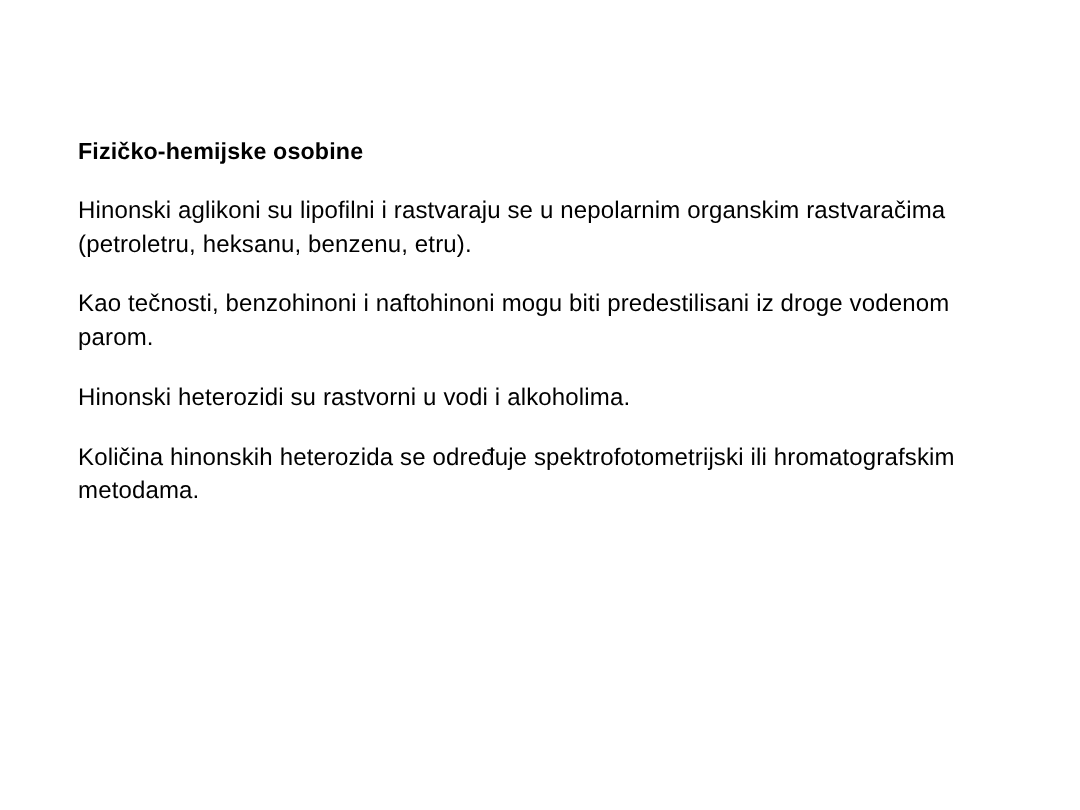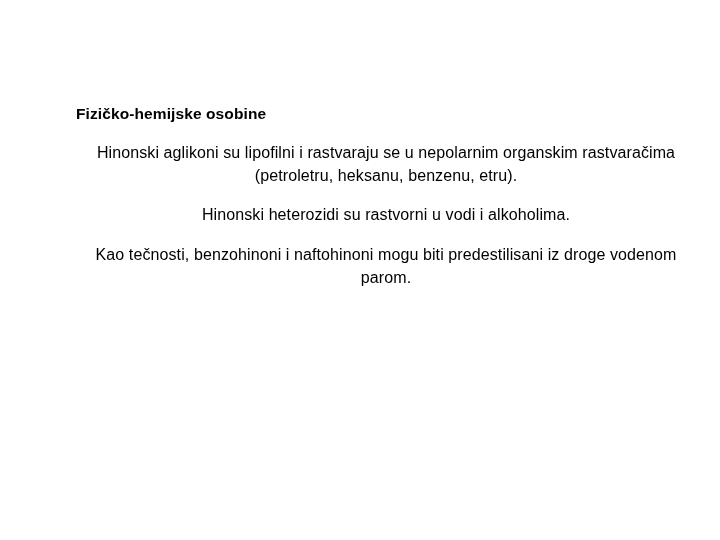--- a/index.html
+++ b/index.html
@@ -16,46 +16,45 @@
   }
   .slide {
     position: relative;
     width: 720px;
     height: 540px;
     box-sizing: border-box;
   }
   .content {
     position: absolute;
     left: 52px;
-    top: 104px;
+    top: 92px;
     width: 620px;
-    margin-left: 24px;
   }
   .heading {
     font-size: 15.5px;
     font-weight: bold;
     line-height: 1.35;
     margin: 0 0 17px 0;
     letter-spacing: 0.1px;
   }
   .para {
     font-size: 16px;
     font-weight: normal;
     line-height: 1.42;
     margin: 0 0 17px 0;
     letter-spacing: 0.1px;
-    text-align: center;
   }
   .para:last-child {
     margin-bottom: 0;
   }
 </style>
 </head>
 <body>
 
 <div class="slide">
   <div class="content">
     <p class="heading">Fizičko-hemijske osobine</p>
     <p class="para">Hinonski aglikoni su lipofilni i rastvaraju se u nepolarnim organskim rastvaračima (petroletru, heksanu, benzenu, etru).</p>
+    <p class="para">Kao tečnosti, benzohinoni i naftohinoni mogu biti predestilisani iz droge vodenom parom.</p>
     <p class="para">Hinonski heterozidi su rastvorni u vodi i alkoholima.</p>
-    <p class="para">Kao tečnosti, benzohinoni i naftohinoni mogu biti predestilisani iz droge vodenom parom.</p>
+    <p class="para">Količina hinonskih heterozida se određuje spektrofotometrijski ili hromatografskim metodama.</p>
   </div>
 </div>
 
 </body></html>

